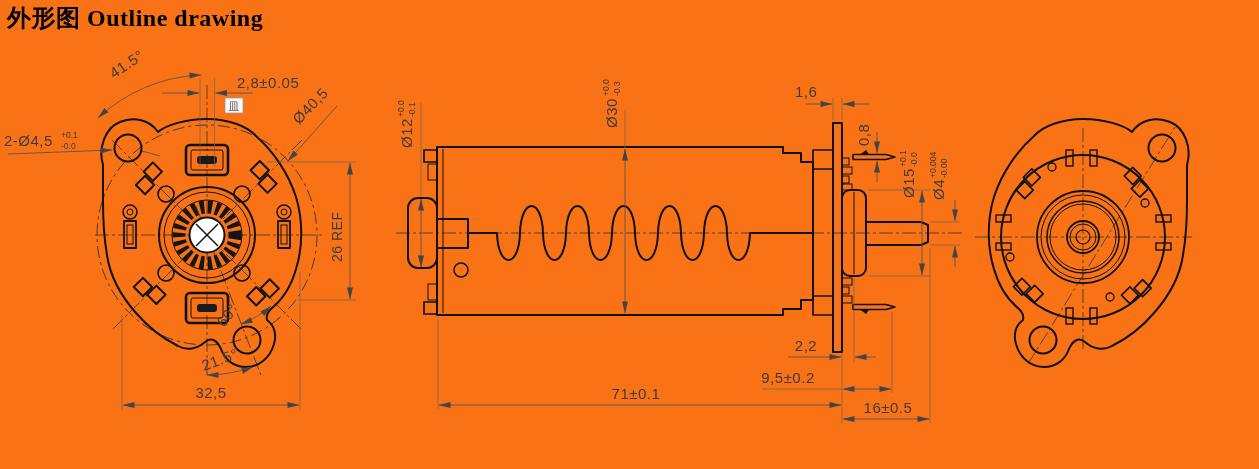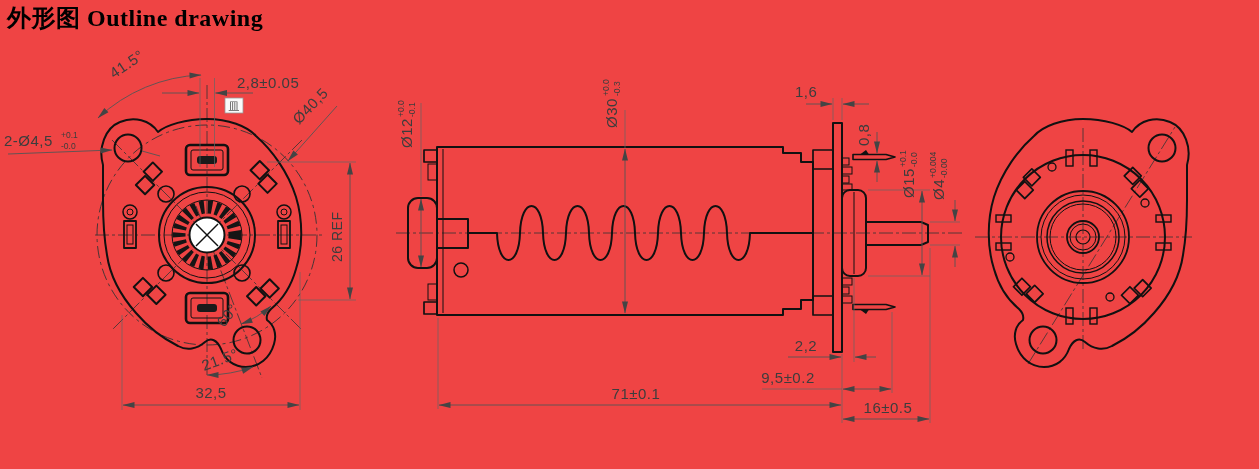--- a/index.html
+++ b/index.html
@@ -1,16 +1,16 @@
 <!DOCTYPE html>
 <html><head>
 <meta charset="utf-8">
 <style>
   html,body{margin:0;padding:0;background:#ffffff;}
-  .page{position:relative;width:1259px;height:469px;background:#ef4444;overflow:hidden;
+  .page{position:relative;width:1259px;height:469px;background:#f97316;overflow:hidden;
         font-family:"Liberation Sans",sans-serif;}
   .title{position:absolute;left:7px;top:2px;font-family:"Liberation Serif",serif;
          font-weight:bold;font-size:24px;color:#000;letter-spacing:0.5px;}
   svg{position:absolute;left:0;top:0;}
   
   .thick{stroke:#111;stroke-width:2;fill:none;stroke-linejoin:round;stroke-linecap:round;}
   .thin{stroke:#111;stroke-width:1;fill:none;}
   .center{stroke:#333;stroke-width:0.8;fill:none;stroke-dasharray:14 3 3 3;}
   .dash{stroke:#333;stroke-width:0.9;fill:none;stroke-dasharray:12 4 3 4;}
   .ext{stroke:#666;stroke-width:0.7;fill:none;}

